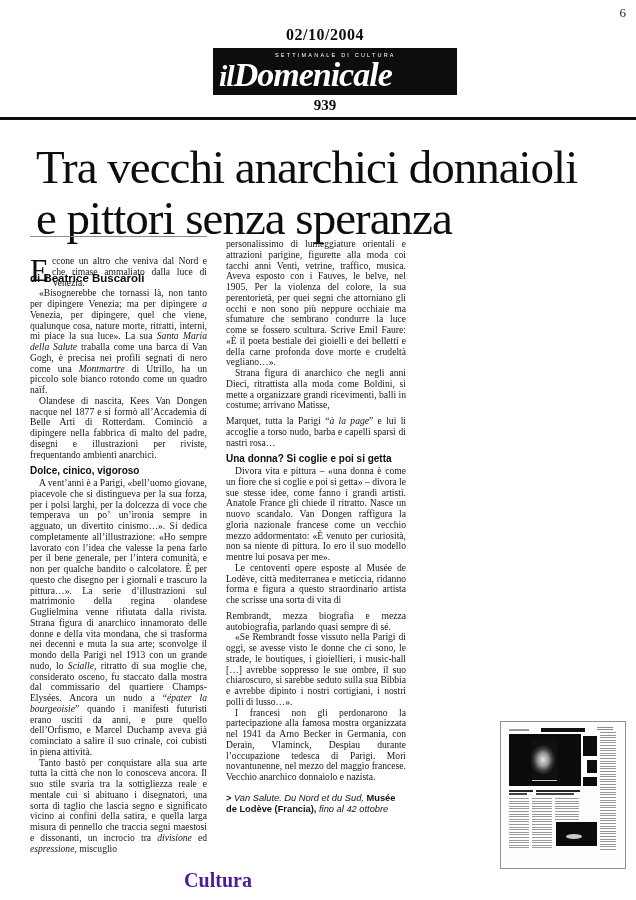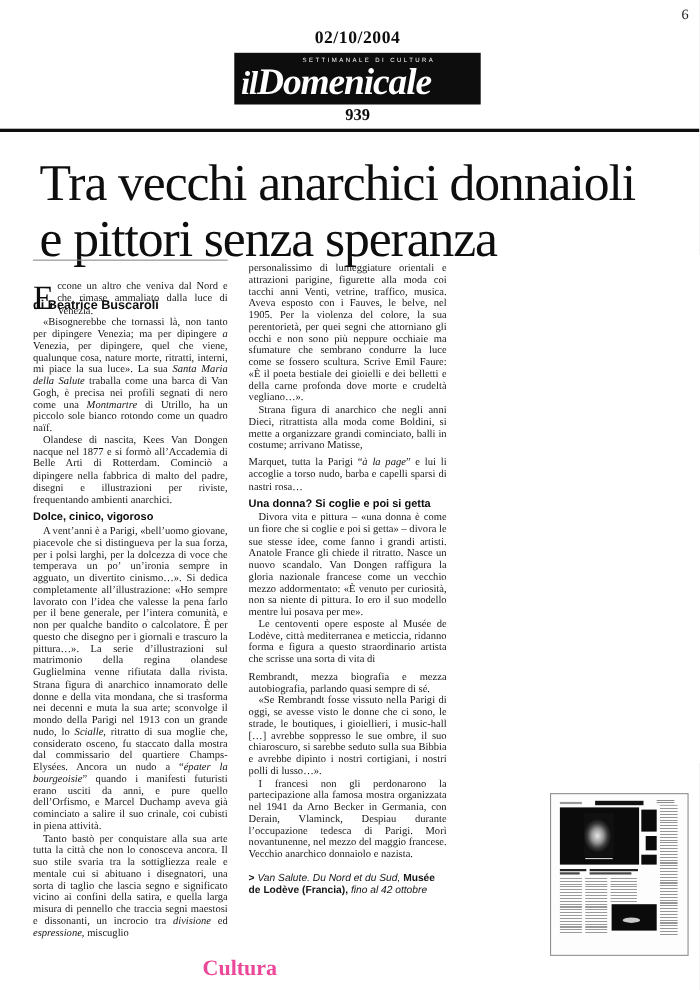--- a/index.html
+++ b/index.html
@@ -4,21 +4,21 @@
 <style>
   html,body{margin:0;padding:0;background:#e8e8e8;}
   .page{
     position:relative;width:636px;height:900px;margin:0 auto;
     background:#ffffff;overflow:hidden;color:#111;
     font-family:"Liberation Serif",serif;
   }
   .page-number{position:absolute;top:5px;right:10px;font-size:13px;color:#222;}
   .date{position:absolute;top:26px;left:0;width:650px;text-align:center;
     font-weight:bold;font-size:16px;letter-spacing:.5px;color:#0d0d0d;}
-  .masthead{position:absolute;left:213px;top:48px;width:224px;height:47px;background:#0d0d0d;text-decoration:underline;}
+  .masthead{position:absolute;left:213px;top:48px;width:244px;height:47px;background:#0d0d0d;text-decoration:underline;}
   .masthead .tagline{position:absolute;top:4px;left:62px;color:#fff;
     font-family:"Liberation Sans",sans-serif;font-size:5.5px;letter-spacing:2.2px;white-space:nowrap;}
   .masthead .logo{position:absolute;bottom:1px;left:6px;color:#fff;white-space:nowrap;
     font-style:italic;font-weight:bold;font-size:34px;letter-spacing:-1px;line-height:36px;}
   .masthead .logo .il{font-size:30px;}
   .issue{position:absolute;top:97px;left:0;width:650px;text-align:center;
     font-weight:bold;font-size:15px;color:#0d0d0d;}
   .rule-thick{position:absolute;left:0;top:117px;width:636px;height:3px;background:#0d0d0d;}
   .headline{position:absolute;left:18px;top:124px;width:618px;
     font-size:47px;line-height:51px;letter-spacing:-1px;color:#0e0e0e;}
@@ -32,21 +32,21 @@
   .col p.indent{text-indent:9px;}
   .col p.gap{margin-top:5px;}
   .col .em{font-style:italic;}
   .col .bold{font-weight:bold;}
   .dropcap{float:left;font-size:31px;line-height:27px;padding:1px 3px 0 0;color:#0d0d0d;}
   .subhead{font-family:"Liberation Sans",sans-serif;font-weight:bold;font-size:10px;
     margin:6px 0 1px 0 !important;text-align:left;color:#0d0d0d;}
   .citation{font-family:"Liberation Sans",sans-serif;font-size:9.3px;line-height:11px;
     margin-top:10px !important;text-align:left;}
   .footer-section{position:absolute;top:869px;left:0;width:436px;text-align:center;
-    font-weight:bold;font-size:20px;color:#ec4899;}
+    font-weight:bold;font-size:20px;color:#4c1d95;}
   .footer-frompage{position:absolute;top:869px;left:498px;width:128px;text-align:center;
     font-weight:bold;font-size:20px;color:#0d0d0d;}
   
   .thumb{position:absolute;left:500px;top:721px;width:124px;height:146px;
     background:#fdfdfd;border:1px solid #8f8f8f;}
   .thumb *{position:absolute;}
   .t-head-noise{left:8px;top:7px;width:20px;height:2px;background:#9a9a9a;}
   .t-masthead{left:40px;top:6px;width:44px;height:4px;background:#111;}
   .t-head-noise2{left:96px;top:5px;width:16px;height:4px;
     background:repeating-linear-gradient(to bottom,#8a8a8a 0 1px,transparent 1px 2px);}
@@ -99,21 +99,21 @@
   <div class="col col-1" id="col1">
       <p class="para"><span class="dropcap">E</span><span>ccone un altro che veniva dal Nord e che rimase ammaliato dalla luce di Venezia.</span></p>
       <p class="para indent"><span>«Bisognerebbe che tornassi là, non tanto per dipingere Venezia; ma per dipingere </span><span class="em">a</span><span> Venezia, per dipingere, quel che viene, qualunque cosa, nature morte, ritratti, interni, mi piace la sua luce». La sua </span><span class="em">Santa Maria della Salute</span><span> traballa come una barca di Van Gogh, è precisa nei profili segnati di nero come una </span><span class="em">Montmartre</span><span> di Utrillo, ha un piccolo sole bianco rotondo come un quadro naïf.</span></p>
       <p class="para indent"><span>Olandese di nascita, Kees Van Dongen nacque nel 1877 e si formò all’Accademia di Belle Arti di Rotterdam. Cominciò a dipingere nella fabbrica di malto del padre, disegni e illustrazioni per riviste, frequentando ambienti anarchici.</span></p>
       <p class="subhead">Dolce, cinico, vigoroso</p>
       <p class="para indent"><span>A vent’anni è a Parigi, «bell’uomo giovane, piacevole che si distingueva per la sua forza, per i polsi larghi, per la dolcezza di voce che temperava un po’ un’ironia sempre in agguato, un divertito cinismo…». Si dedica completamente all’illustrazione: «Ho sempre lavorato con l’idea che valesse la pena farlo per il bene generale, per l’intera comunità, e non per qualche bandito o calcolatore. È per questo che disegno per i giornali e trascuro la pittura…». La serie d’illustrazioni sul matrimonio della regina olandese Guglielmina venne rifiutata dalla rivista. Strana figura di anarchico innamorato delle donne e della vita mondana, che si trasforma nei decenni e muta la sua arte; sconvolge il mondo della Parigi nel 1913 con un grande nudo, lo </span><span class="em">Scialle</span><span>, ritratto di sua moglie che, considerato osceno, fu staccato dalla mostra dal commissario del quartiere Champs-Elysées. Ancora un nudo a “</span><span class="em">épater la bourgeoisie</span><span>” quando i manifesti futuristi erano usciti da anni, e pure quello dell’Orfismo, e Marcel Duchamp aveva già cominciato a salire il suo crinale, coi cubisti in piena attività.</span></p>
       <p class="para indent"><span>Tanto bastò per conquistare alla sua arte tutta la città che non lo conosceva ancora. Il suo stile svaria tra la sottigliezza reale e mentale cui si abituano i disegnatori, una sorta di taglio che lascia segno e significato vicino ai confini della satira, e quella larga misura di pennello che traccia segni maestosi e dissonanti, un incrocio tra </span><span class="em">divisione</span><span> ed </span><span class="em">espressione</span><span>, miscuglio</span></p>
     </div>
   <div class="col col-2" id="col2">
       <p class="para"><span>personalissimo di lumeggiature orientali e attrazioni parigine, figurette alla moda coi tacchi anni Venti, vetrine, traffico, musica. Aveva esposto con i Fauves, le belve, nel 1905. Per la violenza del colore, la sua perentorietà, per quei segni che attorniano gli occhi e non sono più neppure occhiaie ma sfumature che sembrano condurre la luce come se fossero scultura. Scrive Emil Faure: «È il poeta bestiale dei gioielli e dei belletti e della carne profonda dove morte e crudeltà vegliano…».</span></p>
-      <p class="para indent"><span>Strana figura di anarchico che negli anni Dieci, ritrattista alla moda come Boldini, si mette a organizzare grandi cominciato, balli in costume; arrivano Matisse,</span></p>
+      <p class="para indent"><span>Strana figura di anarchico che negli anni Dieci, ritrattista alla moda come Boldini, si mette a organizzare grandi ricevimenti, balli in costume; arrivano Matisse,</span></p>
       <p class="para gap"><span>Marquet, tutta la Parigi “</span><span class="em">à la page</span><span>” e lui li accoglie a torso nudo, barba e capelli sparsi di nastri rosa…</span></p>
       <p class="subhead">Una donna? Si coglie e poi si getta</p>
       <p class="para indent"><span>Divora vita e pittura – «una donna è come un fiore che si coglie e poi si getta» – divora le sue stesse idee, come fanno i grandi artisti. Anatole France gli chiede il ritratto. Nasce un nuovo scandalo. Van Dongen raffigura la gloria nazionale francese come un vecchio mezzo addormentato: «È venuto per curiosità, non sa niente di pittura. Io ero il suo modello mentre lui posava per me».</span></p>
       <p class="para indent"><span>Le centoventi opere esposte al Musée de Lodève, città mediterranea e meticcia, ridanno forma e figura a questo straordinario artista che scrisse una sorta di vita di</span></p>
       <p class="para gap"><span>Rembrandt, mezza biografia e mezza autobiografia, parlando quasi sempre di sé.</span></p>
       <p class="para indent"><span>«Se Rembrandt fosse vissuto nella Parigi di oggi, se avesse visto le donne che ci sono, le strade, le boutiques, i gioiellieri, i music-hall […] avrebbe soppresso le sue ombre, il suo chiaroscuro, si sarebbe seduto sulla sua Bibbia e avrebbe dipinto i nostri cortigiani, i nostri polli di lusso…».</span></p>
       <p class="para indent"><span>I francesi non gli perdonarono la partecipazione alla famosa mostra organizzata nel 1941 da Arno Becker in Germania, con Derain, Vlaminck, Despiau durante l’occupazione tedesca di Parigi. Morì novantunenne, nel mezzo del maggio francese. Vecchio anarchico donnaiolo e nazista.</span></p>
       <p class="citation"><span class="bold">&gt; </span><span class="em">Van Salute. Du Nord et du Sud,</span><span class="bold"> Musée de Lodève (Francia),</span><span class="em"> fino al 42 ottobre</span></p>
     </div>
 

